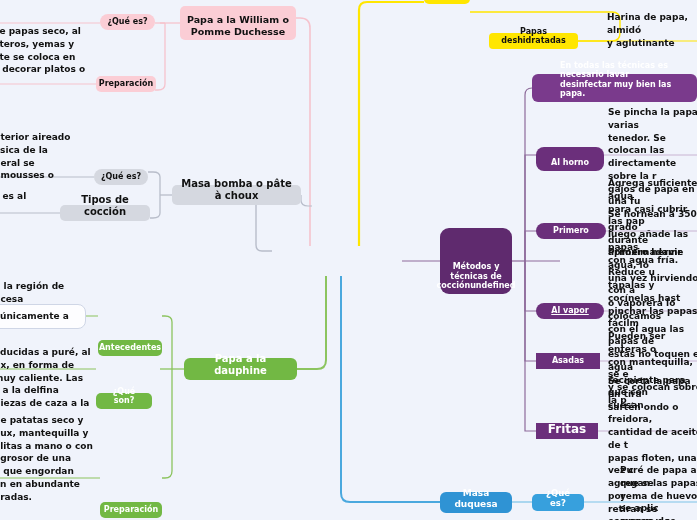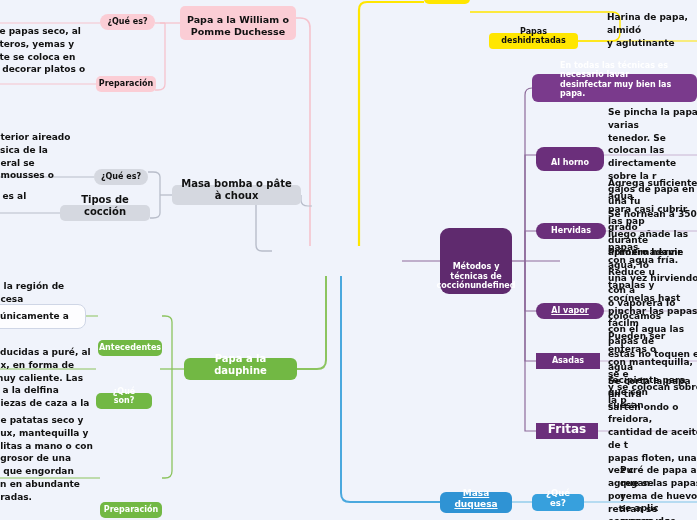--- a/index.html
+++ b/index.html
@@ -141,21 +141,21 @@
     <span>Al horno</span>
   </div>
   <div class="note" style="left:608px; top:106px; width:95px;">Se pincha la papa varias
 tenedor. Se colocan las
 directamente sobre la r
 gajos de papa en una fu
 Se hornean a 350 grado
 durante aproximadame</div>
 
   <div class="node c-purple-s" style="left:536px; top:223px; width:70px; height:16px; font-size:8px; border-radius:8px;">
-    <span>Hervidas</span>
+    <span>Primero</span>
   </div>
   <div class="note" style="left:608px; top:177px; width:95px;">Agrega suficiente agua
 para casi cubrir las pap
 luego añade las papas 
 con agua fría. Reduce u
 tápalas y cocínelas hast
 pinchar las papas fácilm</div>
 
   <div class="node c-purple-s" style="left:536px; top:303px; width:68px; height:16px; font-size:8px; border-radius:8px;text-decoration:underline;">
     <span>Al vapor</span>
@@ -178,21 +178,21 @@
   <div class="node c-purple-s" style="left:536px; top:423px; width:62px; height:16px; font-size:12px; border-radius:0;">
     <span>Fritas</span>
   </div>
   <div class="note" style="left:608px; top:375px; width:95px;">Se corta la papa en tira
 sartén ondo o freidora,
 cantidad de aceite de t
 papas floten, una vez c
 agregan las papas por 
 retiran se escurren y se</div>
 
-  <div class="node c-blue" style="left:440px; top:492px; width:72px; height:21px; font-size:9px; border-radius:6px;text-decoration:underline;">
+  <div class="node c-blue" style="left:440px; top:492px; width:72px; height:21px; font-size:9px; border-radius:6px;">
     <span>Masa duquesa</span>
   </div>
   <div class="node c-blue-s" style="left:532px; top:494px; width:52px; height:17px; font-size:8.5px; border-radius:5px;">
     <span>¿Qué es?</span>
   </div>
   <div class="note" style="left:620px; top:464px; width:90px;">Puré de papa al que se 
 yema de huevo, se aplic
 manga de pastelería y s
 acompañar las piezas d</div>
 

